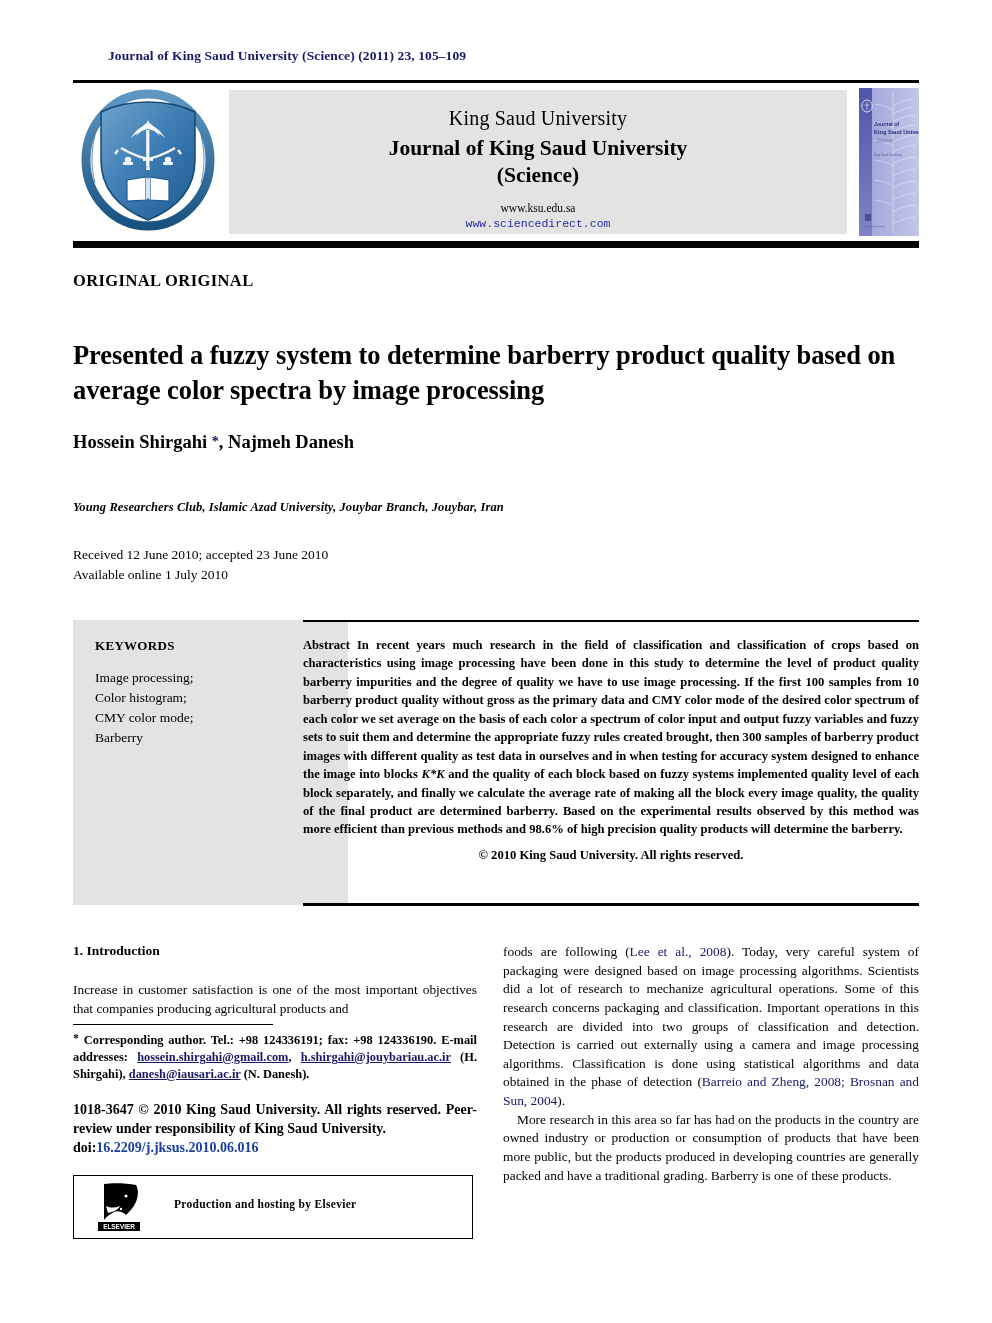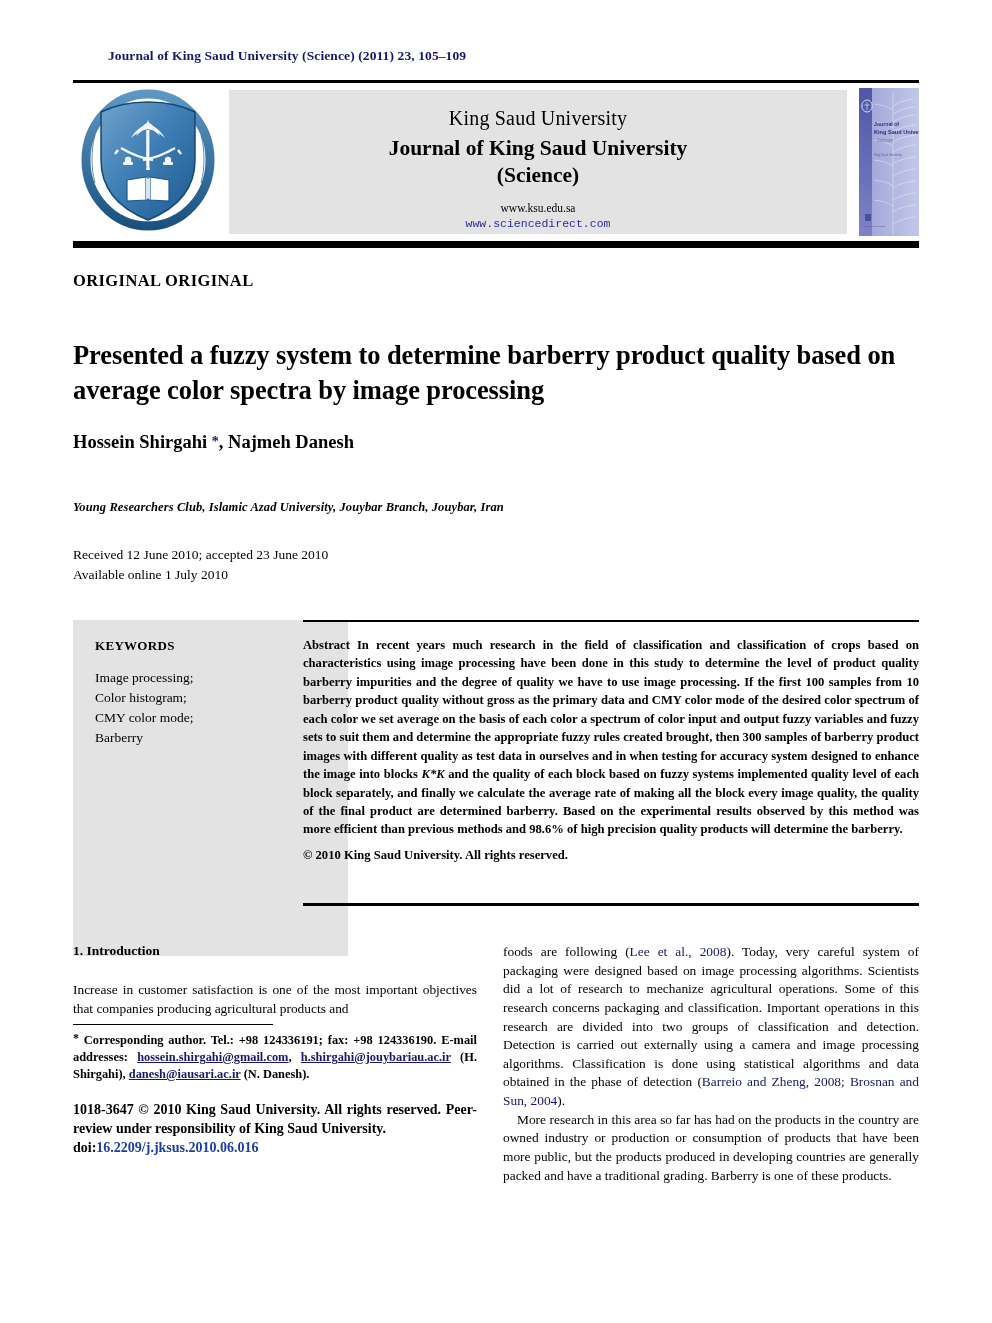--- a/index.html
+++ b/index.html
@@ -170,21 +170,21 @@
     font-size: 13.5px;
     line-height: 1.45;
   }
 
   
   .kw-box {
     position: absolute;
     left: 73px;
     top: 620px;
     width: 275px;
-    height: 336px;
+    height: 285px;
     background: #e3e3e3;
   }
   .kw-title {
     font-family: "Liberation Serif", serif;
     font-weight: bold;
     font-size: 13px;
     letter-spacing: 0.3px;
     margin: 18px 0 0 22px;
   }
   .kw-list {
@@ -222,21 +222,21 @@
     text-align: justify;
     font-weight: bold;
   }
   .abs-body .abs-label {
     font-weight: bold;
     margin-right: 7px;
   }
   .abs-body em { font-style: italic; }
   .abs-copy {
     margin-top: 9px;
-    text-align: left;
+    text-align: center;
     font-family: "Liberation Serif", serif;
     font-size: 12.6px;
     font-weight: bold;
   }
 
   
   .col-left {
     position: absolute;
     left: 73px;
     top: 943px;
@@ -493,20 +493,33 @@
       <span class="star">*</span><span> Corresponding author. Tel.: +98 124336191; fax: +98 124336190.</span>
       <span>E-mail addresses:</span>
       <span class="mail">hossein.shirgahi@gmail.com</span><span>, </span><span class="mail">h.shirgahi@jouybariau.ac.ir</span><span> (H. Shirgahi), </span><span class="mail">danesh@iausari.ac.ir</span><span> (N. Danesh).</span>
     </div>
 
     <div class="copyline">
       <span>1018-3647 © 2010 King Saud University. All rights reserved. Peer-review under responsibility of King Saud University.</span><br>
       <span>doi:</span><span class="doi-num">16.2209/j.jksus.2010.06.016</span>
     </div>
 
+    <div class="elsevier-box">
+      <div class="els-logo">
+        <svg viewBox="0 0 52 50" width="52" height="50" xmlns="http://www.w3.org/2000/svg">
+          <path d="M8 2 C16 1 30 1 40 3 C43 8 42 15 40 20 C37 26 33 30 30 33 C27 30 22 28 18 30 C14 32 10 35 8 38 Z" fill="#000000"></path>
+          <path d="M10 24 C14 26 19 26 24 24 C22 28 17 30 12 31 Z" fill="#ffffff"></path>
+          <circle cx="30" cy="14" r="1.6" fill="#ffffff"></circle>
+          <circle cx="25" cy="27" r="1.2" fill="#ffffff"></circle>
+          <rect x="2" y="40" width="42" height="9" fill="#000000"></rect>
+          <text x="23" y="47" text-anchor="middle" font-family="Liberation Sans, sans-serif" font-size="6.4" fill="#ffffff" font-weight="bold">ELSEVIER</text>
+        </svg>
+      </div>
+      <div class="els-text">Production and hosting by Elsevier</div>
+    </div>
   </div>
 
   <div class="col-right">
     <p class="para"><span>foods are following (</span><span class="ref">Lee et al., 2008</span><span>). Today, very careful system of packaging were designed based on image processing algorithms. Scientists did a lot of research to mechanize agricultural operations. Some of this research concerns packaging and classification. Important operations in this research are divided into two groups of classification and detection. Detection is carried out externally using a camera and image processing algorithms. Classification is done using statistical algorithms and data obtained in the phase of detection (</span><span class="ref">Barreio and Zheng, 2008; Brosnan and Sun, 2004</span><span>).</span></p>
     <p class="para indent">More research in this area so far has had on the products in the country are owned industry or production or consumption of products that have been more public, but the products produced in developing countries are generally packed and have a traditional grading. Barberry is one of these products.</p>
   </div>
 
 </div>
 
 </body></html>

